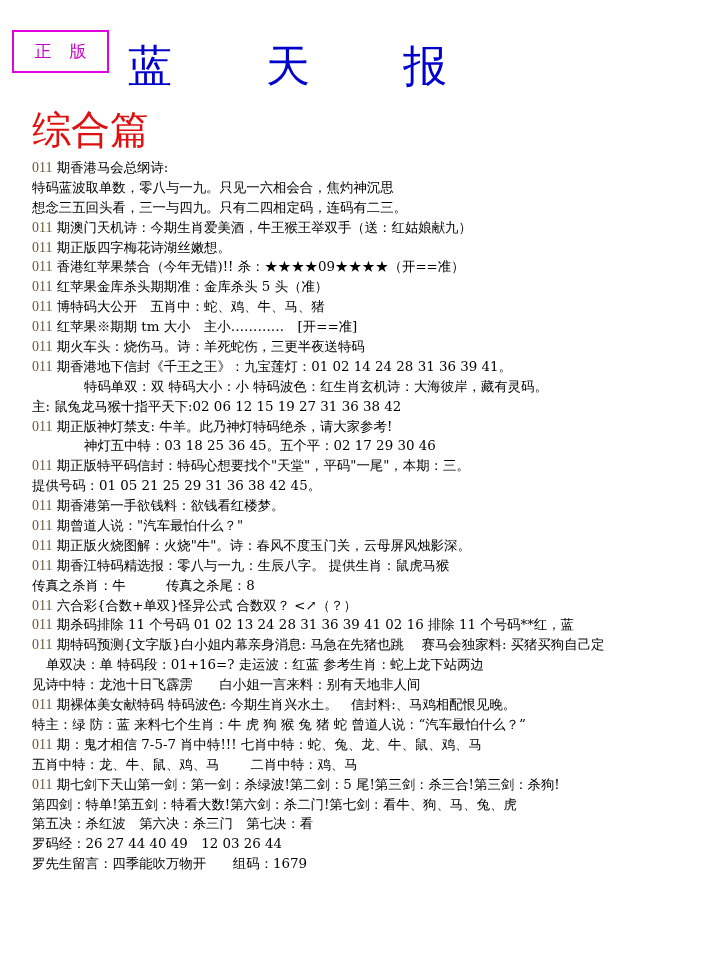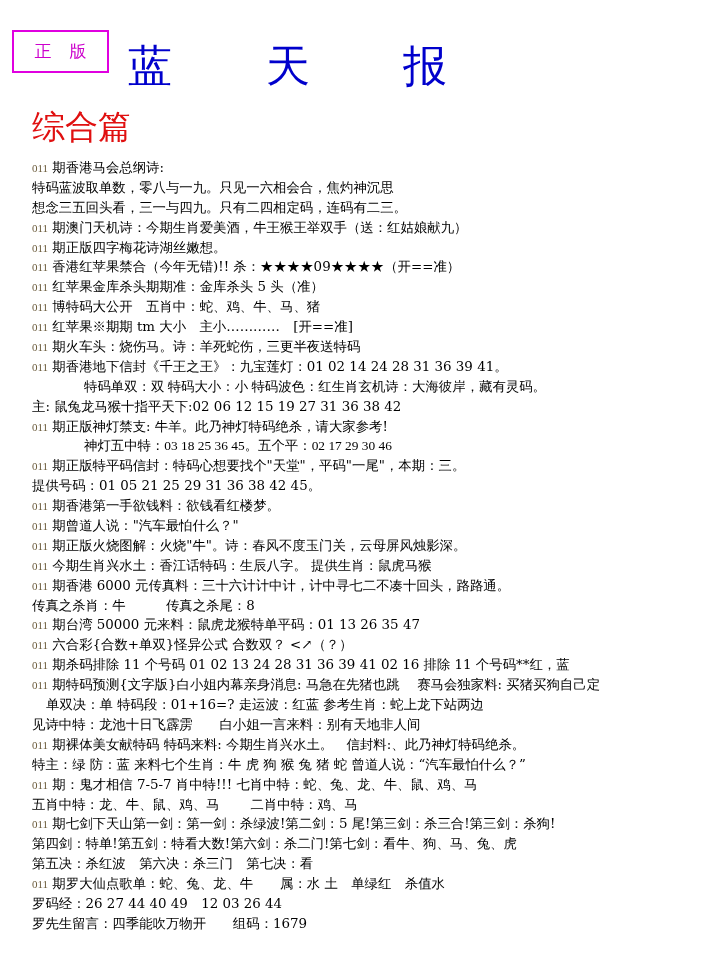--- a/index.html
+++ b/index.html
@@ -13,29 +13,29 @@
     border: 2px solid #e000e0; box-sizing: border-box;
     display: flex; align-items: center; justify-content: center;
     color: #cc00cc; font-size: 17px; letter-spacing: 0;
   }
   .badge span { margin: 0 9px; }
   .title { position: absolute; top: 44px; font-size: 44px; color: #0000cc; line-height: 1; }
   .t1 { left: 128px; }
   .t2 { left: 266px; }
   .t3 { left: 403px; }
   .section {
-    position: absolute; left: 32px; top: 110px; font-size: 33px; color: #e01010; line-height: 1;
+    position: absolute; left: 32px; top: 110px; font-size: 39px; color: #e01010; line-height: 1;
   }
   .content {
     position: absolute; left: 32px; top: 158px; right: 0;
     font-size: 13.4px; line-height: 19.9px; white-space: nowrap;
   }
   .line { height: 19.9px; }
-  .num { color: #6a5a3a; font-family: "Liberation Serif", serif; font-size: 11px; }
-  .ind1 { padding-left: 52px; font-family: Liberation Serif, serif; }
+  .num { color: #6a5a3a; font-family: "Liberation Serif", serif; font-size: 14px; }
+  .ind1 { padding-left: 52px; }
   .ind2 { padding-left: 14px; }
 </style>
 </head>
 <body>
 
 <div class="badge">
   <span>正</span>
   <span>版</span>
 </div>
 
@@ -59,32 +59,29 @@
     <div class="line"><span class="num">011</span><span> 期香港地下信封《千王之王》：九宝莲灯：01 02 14 24 28 31 36 39 41。</span></div>
     <div class="line ind1"><span>特码单双：双 特码大小：小 特码波色：红生肖玄机诗：大海彼岸，藏有灵码。</span></div>
     <div class="line"><span>主: 鼠兔龙马猴十指平天下:02 06 12 15 19 27 31 36 38 42</span></div>
     <div class="line"><span class="num">011</span><span> 期正版神灯禁支: 牛羊。此乃神灯特码绝杀，请大家参考!</span></div>
     <div class="line ind1"><span>神灯五中特：03 18 25 36 45。五个平：02 17 29 30 46</span></div>
     <div class="line"><span class="num">011</span><span> 期正版特平码信封：特码心想要找个"天堂"，平码"一尾"，本期：三。</span></div>
     <div class="line"><span>提供号码：01 05 21 25 29 31 36 38 42 45。</span></div>
     <div class="line"><span class="num">011</span><span> 期香港第一手欲钱料：欲钱看红楼梦。</span></div>
     <div class="line"><span class="num">011</span><span> 期曾道人说："汽车最怕什么？"</span></div>
     <div class="line"><span class="num">011</span><span> 期正版火烧图解：火烧"牛"。诗：春风不度玉门关，云母屏风烛影深。</span></div>
-    <div class="line"><span class="num">011</span><span> 今期生肖兴水土：香江话特码：生辰八字。 提供生肖：鼠虎马猴</span></div>
-    <div class="line"><span class="num">011</span><span> 期香港 6000 元传真料：三十六计计中计，计中寻七二不凑十回头，路路通。</span></div>
+    <div class="line"><span class="num">011</span><span> 期香江特码精选报：零八与一九：生辰八字。 提供生肖：鼠虎马猴</span></div>
     <div class="line"><span>传真之杀肖：牛　　　传真之杀尾：8</span></div>
-    <div class="line"><span class="num">011</span><span> 期台湾 50000 元来料：鼠虎龙猴特单平码：01 13 26 35 47</span></div>
     <div class="line"><span class="num">011</span><span> 六合彩{合数+单双}怪异公式 合数双？ &lt;↗（？）</span></div>
     <div class="line"><span class="num">011</span><span> 期杀码排除 11 个号码 01 02 13 24 28 31 36 39 41 02 16 排除 11 个号码**红，蓝</span></div>
     <div class="line"><span class="num">011</span><span> 期特码预测{文字版}白小姐内幕亲身消息: 马急在先猪也跳　 赛马会独家料: 买猪买狗自己定</span></div>
     <div class="line ind2"><span>单双决：单 特码段：01+16=? 走运波：红蓝 参考生肖：蛇上龙下站两边</span></div>
     <div class="line"><span>见诗中特：龙池十日飞霹雳　　白小姐一言来料：别有天地非人间</span></div>
-    <div class="line"><span class="num">011</span><span> 期裸体美女献特码 特码来料: 今期生肖兴水土。　信封料:、此乃神灯特码绝杀。</span></div>
+    <div class="line"><span class="num">011</span><span> 期裸体美女献特码 特码波色: 今期生肖兴水土。　信封料:、马鸡相配恨见晚。</span></div>
     <div class="line"><span>特主：绿 防：蓝 来料七个生肖：牛 虎 狗 猴 兔 猪 蛇 曾道人说：“汽车最怕什么？”</span></div>
     <div class="line"><span class="num">011</span><span> 期：鬼才相信 7-5-7 肖中特!!! 七肖中特：蛇、兔、龙、牛、鼠、鸡、马</span></div>
     <div class="line"><span>五肖中特：龙、牛、鼠、鸡、马　　 二肖中特：鸡、马</span></div>
     <div class="line"><span class="num">011</span><span> 期七剑下天山第一剑：第一剑：杀绿波!第二剑：5 尾!第三剑：杀三合!第三剑：杀狗!</span></div>
     <div class="line"><span>第四剑：特单!第五剑：特看大数!第六剑：杀二门!第七剑：看牛、狗、马、兔、虎</span></div>
     <div class="line"><span>第五决：杀红波　第六决：杀三门　第七决：看</span></div>
-    <div class="line"><span class="num">011</span><span> 期罗大仙点歌单：蛇、兔、龙、牛　　属：水 土　单绿红　杀值水</span></div>
     <div class="line"><span>罗码经：26 27 44 40 49　12 03 26 44</span></div>
     <div class="line"><span>罗先生留言：四季能吹万物开　　组码：1679</span></div>
   </div>
 
 </body></html>

